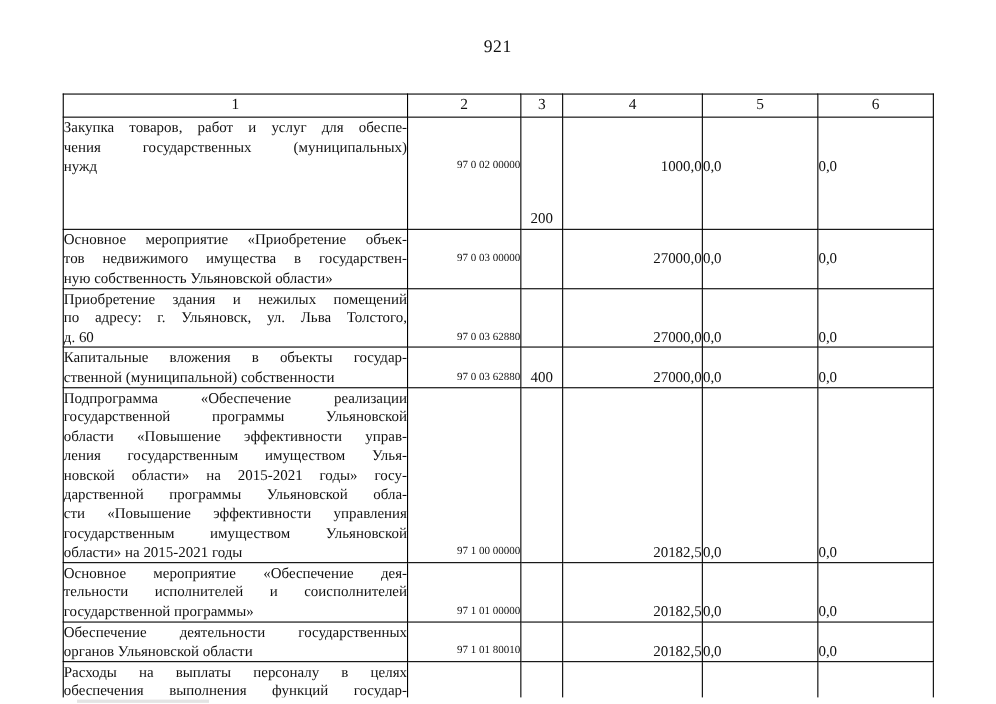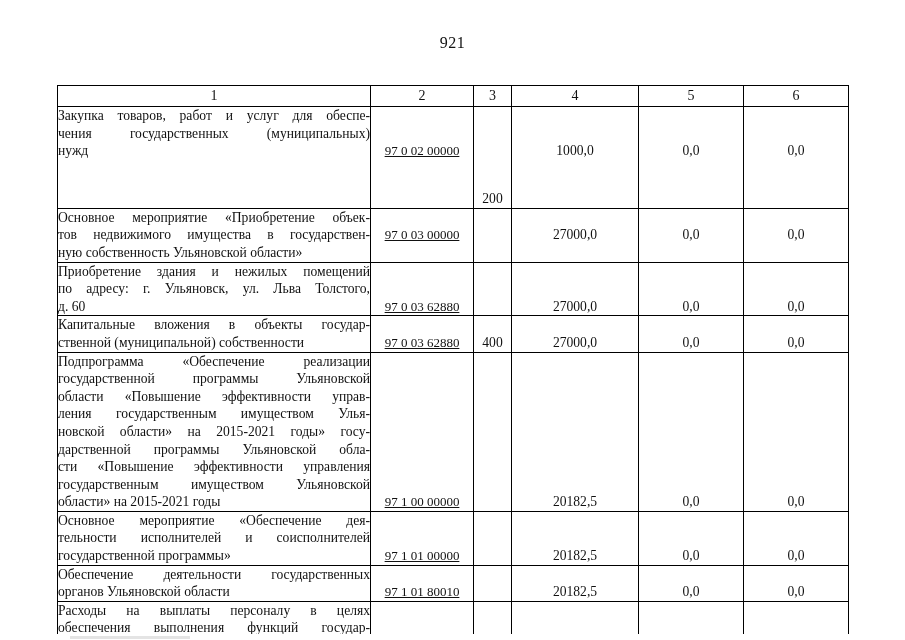--- a/index.html
+++ b/index.html
@@ -87,39 +87,38 @@
   .c1 .just {
     display: block;
     text-align: justify;
     text-align-last: justify;
   }
   .c1 .lastline {
     display: block;
     text-align: left;
   }
   .c2 {
-    text-align: center;
+    text-align: right;
     padding-left: 10px;
     line-height: 17.6px;
-    font-size: 13px;
+    font-size: 10px;
     white-space: nowrap;
-    text-decoration: underline;
   }
   .c3 {
     text-align: center;
     line-height: 17.6px;
     font-size: 13.6px;
   }
   .c4 {
-    text-align: center;
+    text-align: right;
     line-height: 17.6px;
     font-size: 13.6px;
   }
   .c5, .c6 {
-    text-align: center;
+    text-align: left;
     padding-right: 11px;
     line-height: 17.6px;
     font-size: 13.6px;
   }
   .spacer { display: block; height: 17.6px; }
   .nowrap { white-space: nowrap; }
   .scan-edge {
     position: absolute;
     left: 0;
     bottom: 0;

